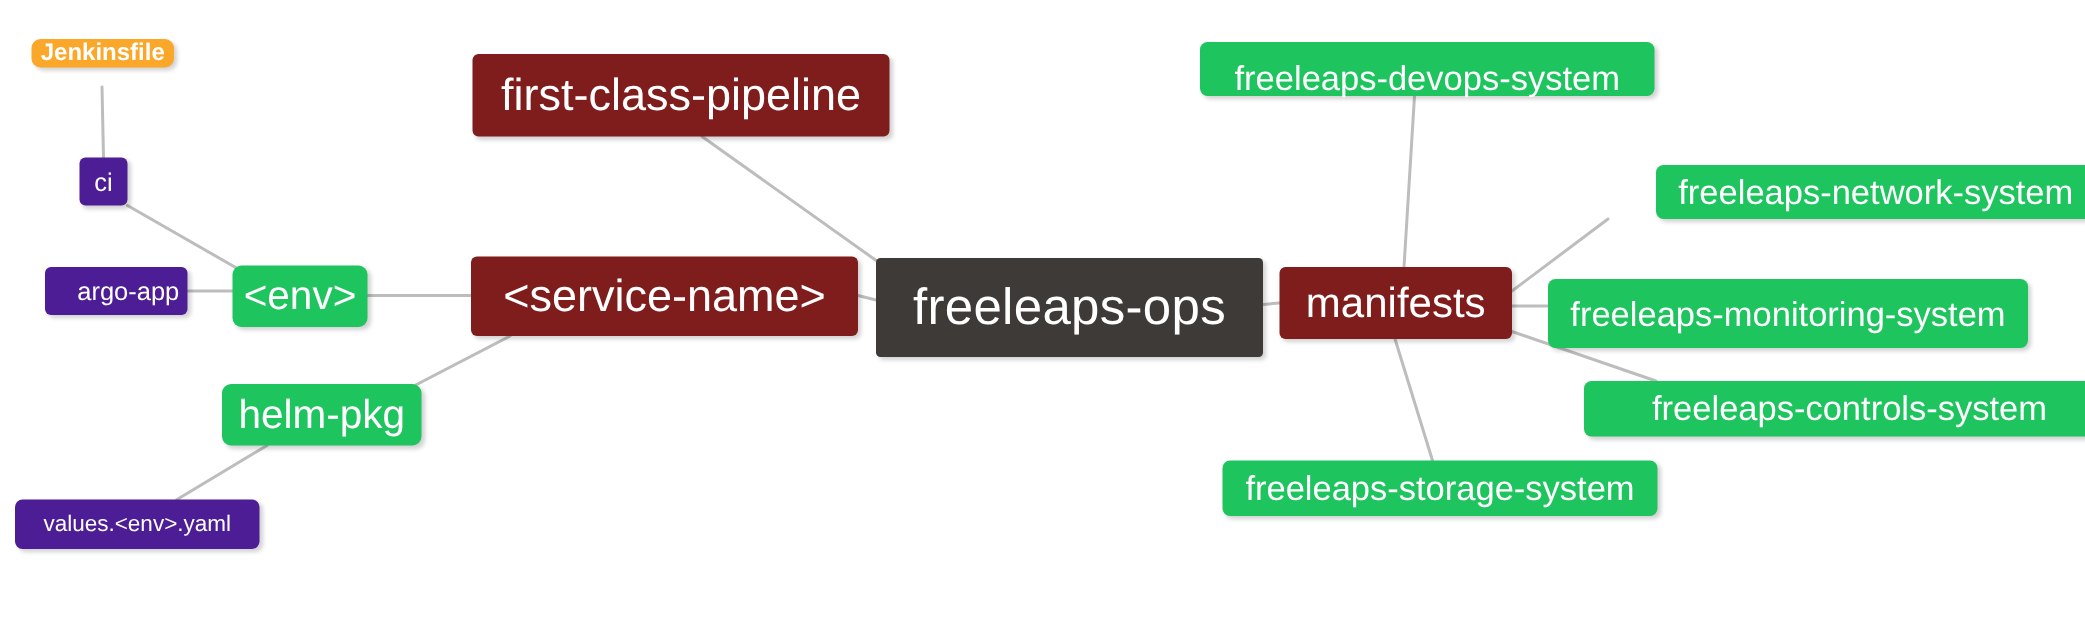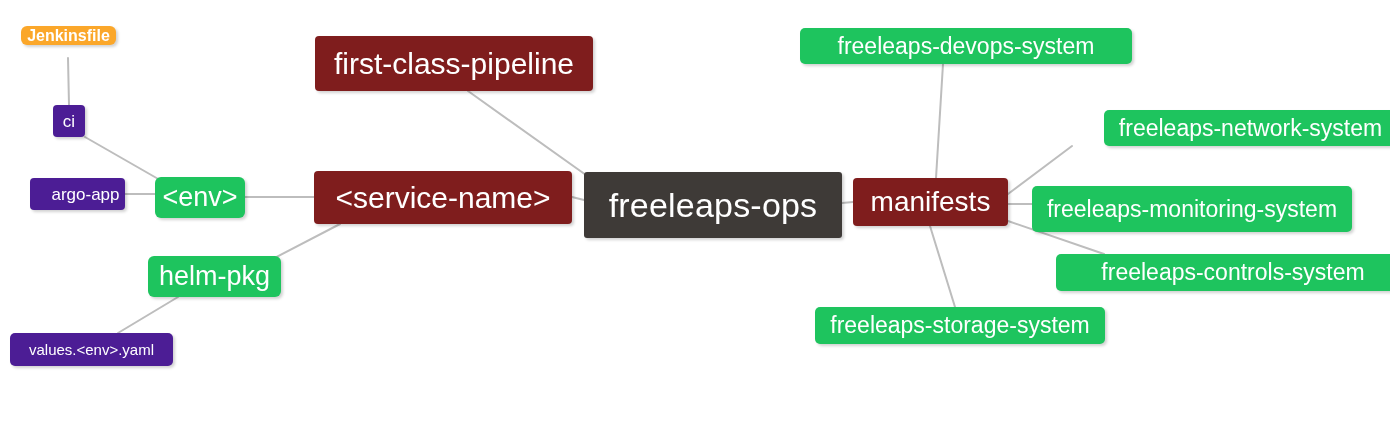--- a/index.html
+++ b/index.html
@@ -118,21 +118,21 @@
   </div>
   <div class="mm-node orange" style="left: 21px; top: 26px; width: 95px; height: 19px; font-weight: bold;">
     <span>Jenkinsfile</span>
   </div>
   <div class="mm-node red" style="left: 30px; top: 178px; width: 95px; height: 32px; padding-left: 16px;">
     <span>argo-app</span>
   </div>
   <div class="mm-node red tiny" style="left: 10px; top: 333px; width: 163px; height: 33px;">
     <span>values.&lt;env&gt;.yaml</span>
   </div>
-  <div class="mm-node green" style="left: 800px; top: 28px; width: 332px; height: 36px;">
+  <div class="mm-node green" style="left: 800px; top: 28px; width: 303px; height: 36px; align-items: flex-end;">
     <span>freeleaps-devops-system</span>
   </div>
   <div class="mm-node green" style="left: 1056px; top: 110px; width: 293px; height: 36px; margin-left: 48px;">
     <span>freeleaps-network-system</span>
   </div>
   <div class="mm-node green" style="left: 1032px; top: 186px; width: 320px; height: 46px;">
     <span>freeleaps-monitoring-system</span>
   </div>
   <div class="mm-node green" style="left: 1056px; top: 254px; width: 354px; height: 37px;">
     <span>freeleaps-controls-system</span>

